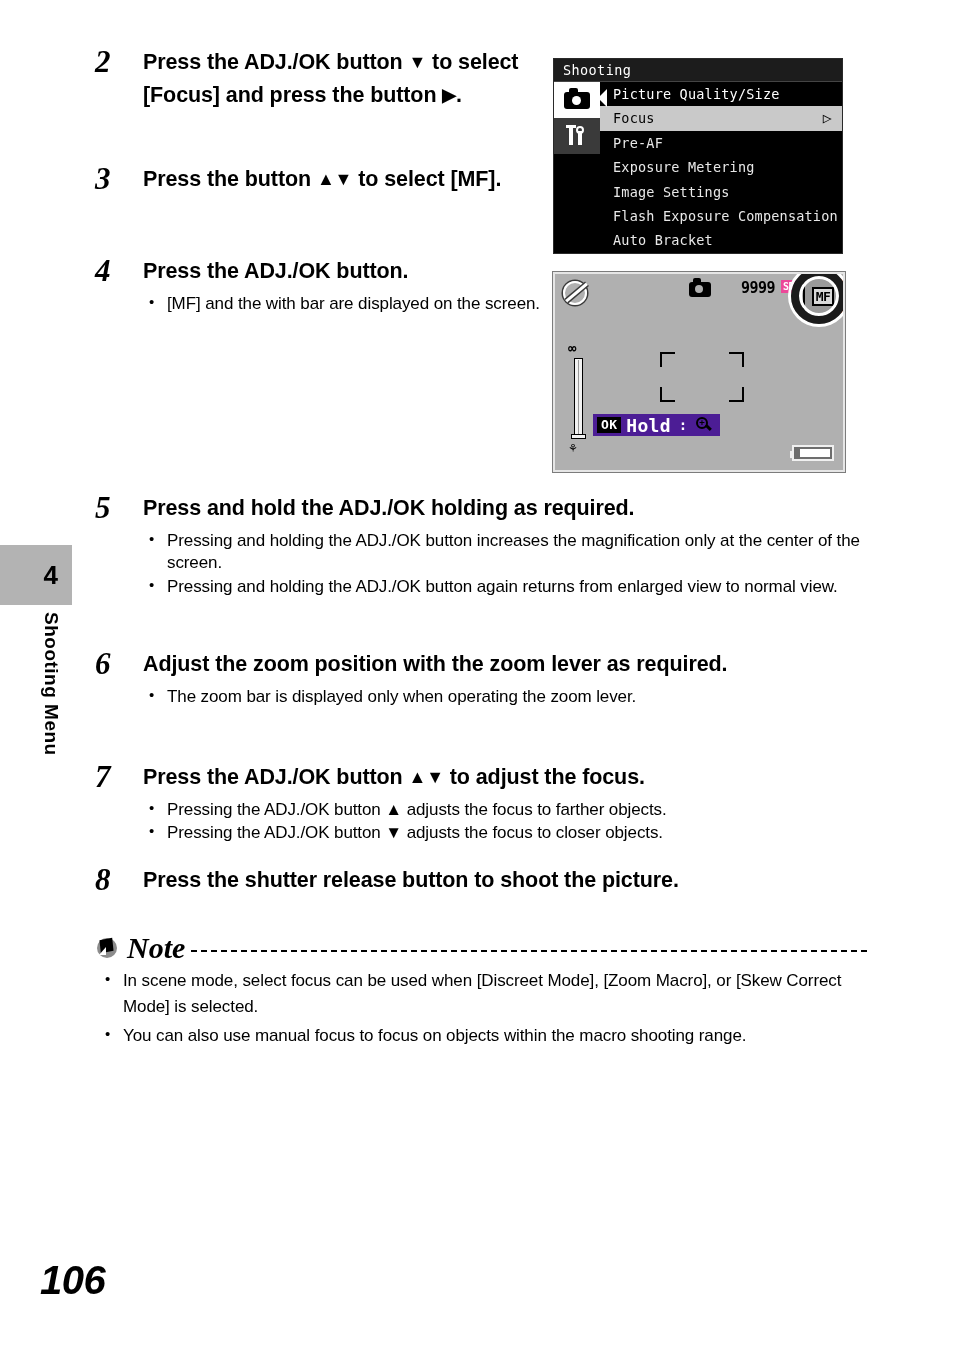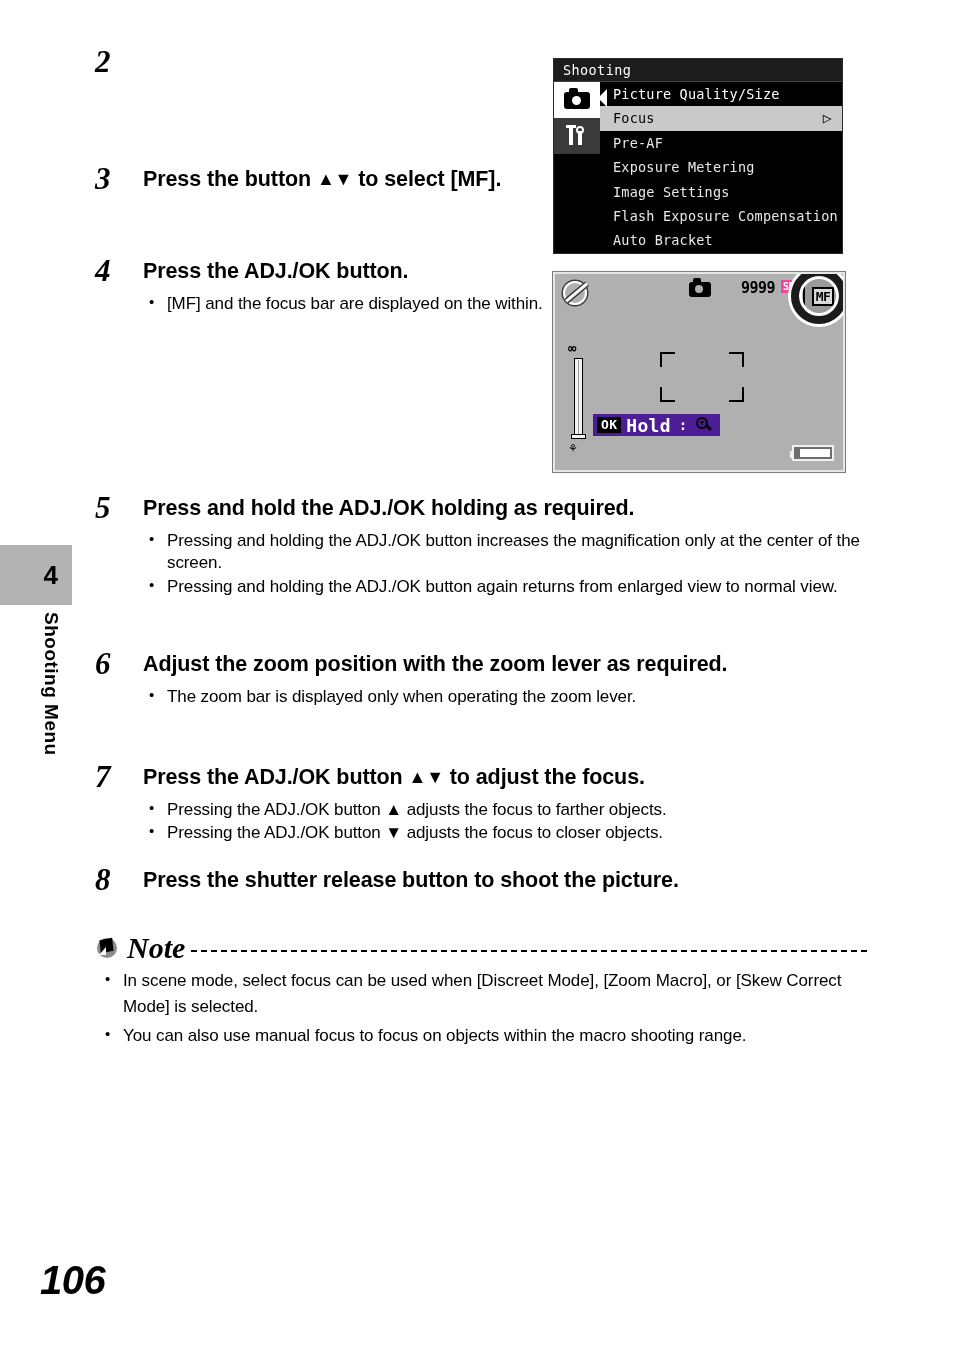--- a/index.html
+++ b/index.html
@@ -605,32 +605,33 @@
 
 <div id="chapter-tab">
   <div class="num">4</div>
 </div>
 <div id="chapter-label">
   <span>Shooting Menu</span>
 </div>
 
 <div class="step" id="step2">
   <div class="step-num">2</div>
+  <div class="step-title"><span>Press the ADJ./OK button </span><span class="tri">▼</span><span> to select [Focus] and press the button </span><span class="tri">▶</span><span>.</span></div>
 </div>
 
 <div class="step" id="step3">
   <div class="step-num">3</div>
   <div class="step-title"><span>Press the button </span><span class="tri">▲▼</span><span> to select [MF].</span></div>
 </div>
 
 <div class="step" id="step4">
   <div class="step-num">4</div>
   <div class="step-title">Press the ADJ./OK button.</div>
   <ul class="bullets">
-    <li>[MF] and the focus bar are displayed on the within.</li>
+    <li>[MF] and the with bar are displayed on the screen.</li>
   </ul>
 </div>
 
 <div class="step" id="step5">
   <div class="step-num">5</div>
   <div class="step-title">Press and hold the ADJ./OK holding as required.</div>
   <ul class="bullets">
     <li>Pressing and holding the ADJ./OK button increases the magnification only at the center of the screen.</li>
     <li>Pressing and holding the ADJ./OK button again returns from enlarged view to normal view.</li>
   </ul>

